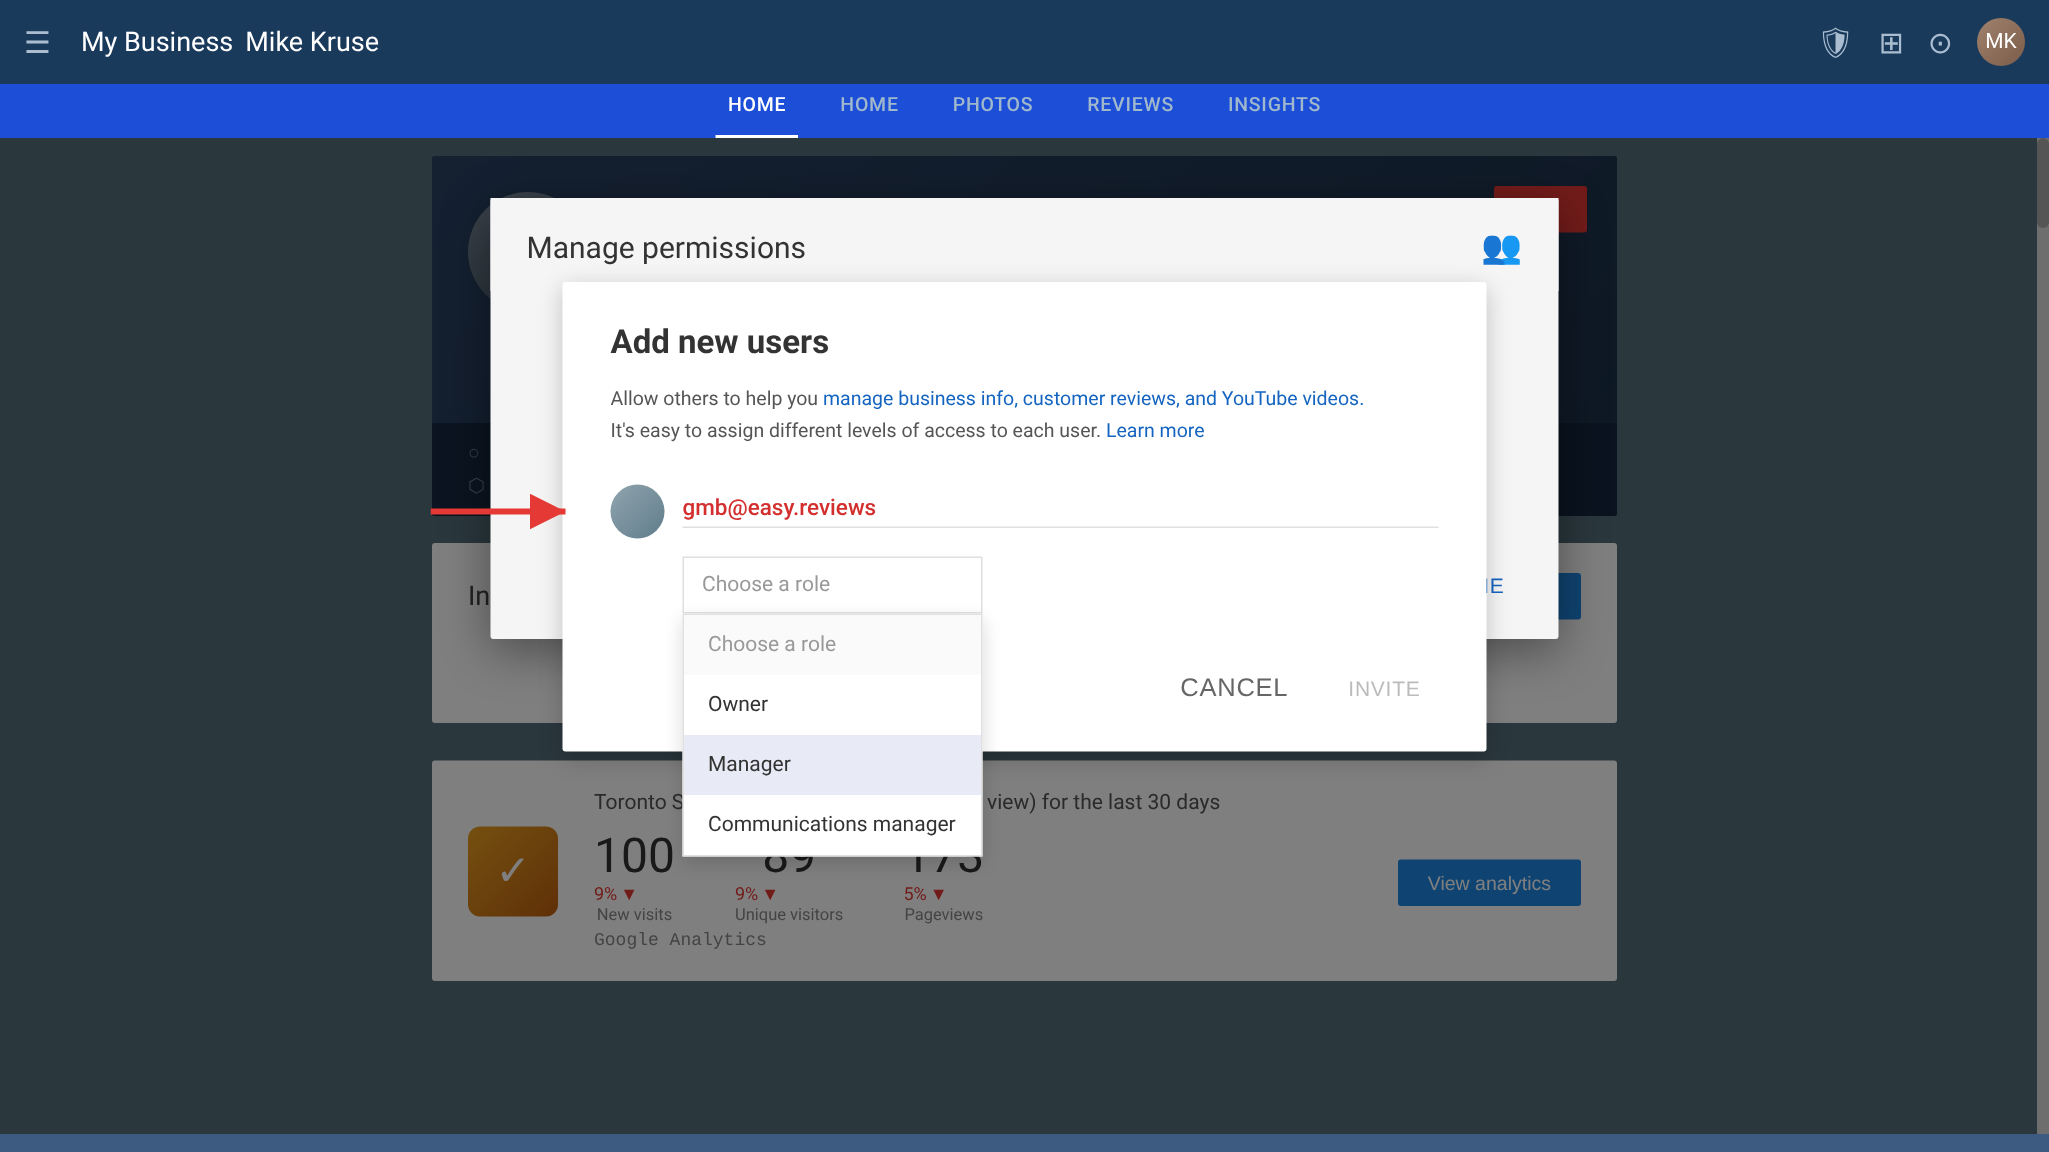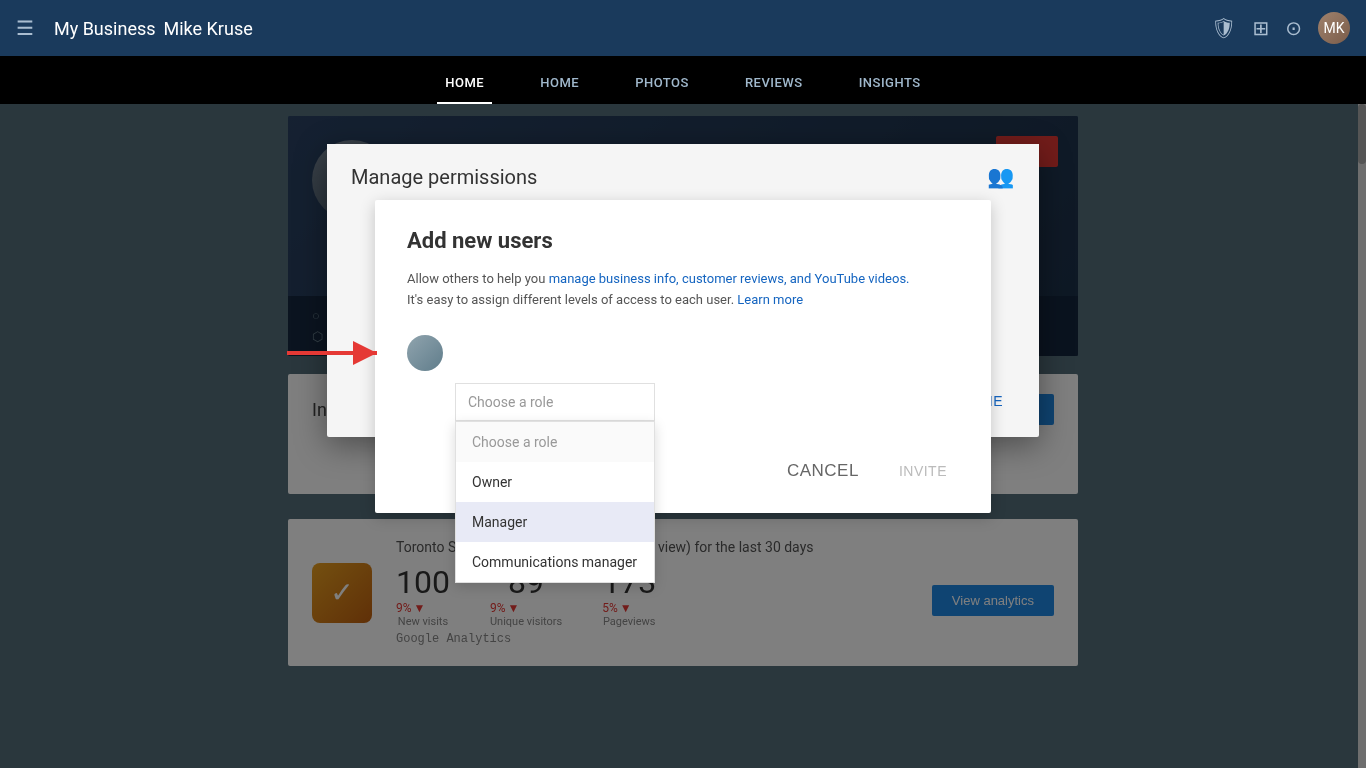--- a/index.html
+++ b/index.html
@@ -60,26 +60,26 @@
       background: linear-gradient(135deg, #a0826d 0%, #7a5c4a 100%);
       display: flex;
       align-items: center;
       justify-content: center;
       color: #fff;
       font-size: 14px;
     }
 
     
     .second-nav {
-      background: #000000;
-      height: 48px;
+      background: #1d4ed8;
+      height: 36px;
       display: flex;
       align-items: flex-end;
       justify-content: center;
-      gap: 40px;
+      gap: 20px;
       position: relative;
       z-index: 10;
     }
     .nav-tab {
       color: #a0b8cc;
       font-size: 13px;
       font-weight: 500;
       letter-spacing: 0.5px;
       padding: 14px 8px 12px;
       cursor: pointer;
@@ -582,20 +582,21 @@
         <svg width="100" height="32" style="position:absolute; left:-120px; top:50%; transform:translateY(-50%);">
           <defs>
             <marker id="arrowhead" markerWidth="6" markerHeight="6" refX="6" refY="3" orient="auto">
               <polygon points="0 0, 6 3, 0 6" fill="#e53935"></polygon>
             </marker>
           </defs>
           <line x1="0" y1="16" x2="90" y2="16" stroke="#e53935" stroke-width="4" marker-end="url(#arrowhead)"></line>
         </svg>
         <div class="email-section">
           <div class="user-avatar-sm"></div>
+          <div class="email-display">gmb@easy.reviews</div>
         </div>
       </div>
 
       <div class="role-dropdown-container">
         <div class="role-input">Choose a role</div>
         <div class="role-dropdown">
           <div class="role-item placeholder">Choose a role</div>
           <div class="role-item">Owner</div>
           <div class="role-item highlighted">Manager</div>
           <div class="role-item">Communications manager</div>

